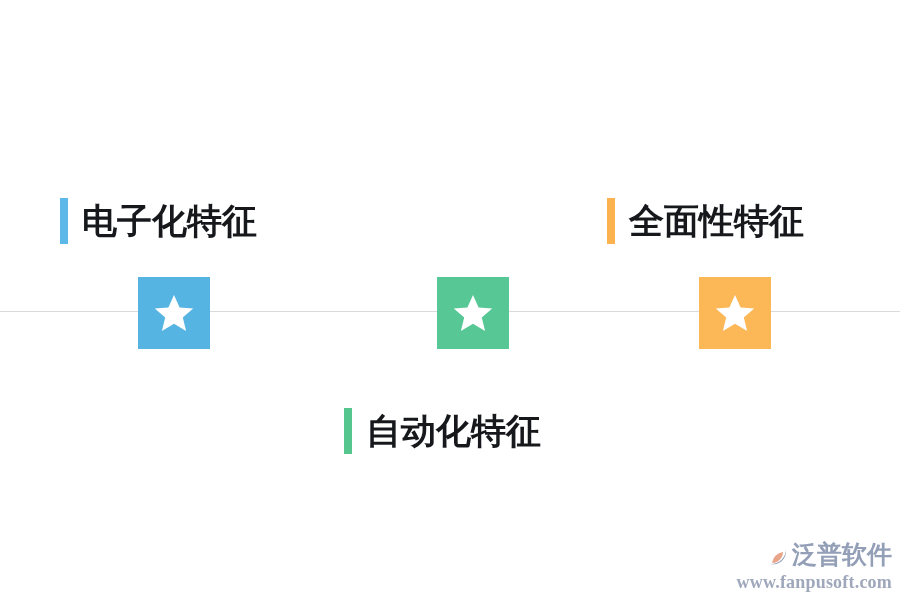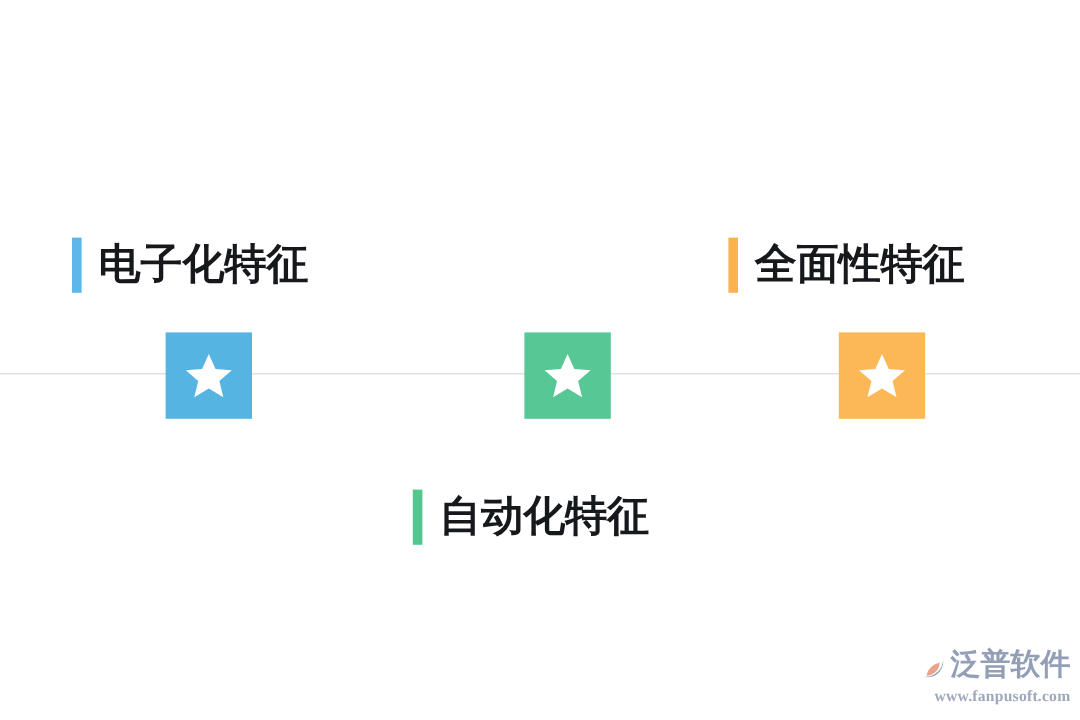--- a/index.html
+++ b/index.html
@@ -88,21 +88,21 @@
   }
   .wm-name {
     font-size: 25px;
     font-weight: bold;
     color: #8e9ab4;
     line-height: 32px;
     white-space: nowrap;
   }
   .wm-url {
     font-family: "Liberation Serif", "DejaVu Serif", serif;
-    font-size: 13px;
+    font-size: 18px;
     font-weight: bold;
     color: #9aa3b8;
     letter-spacing: 0.2px;
     margin-top: 0px;
     white-space: nowrap;
   }
 </style>
 </head>
 <body>
 

